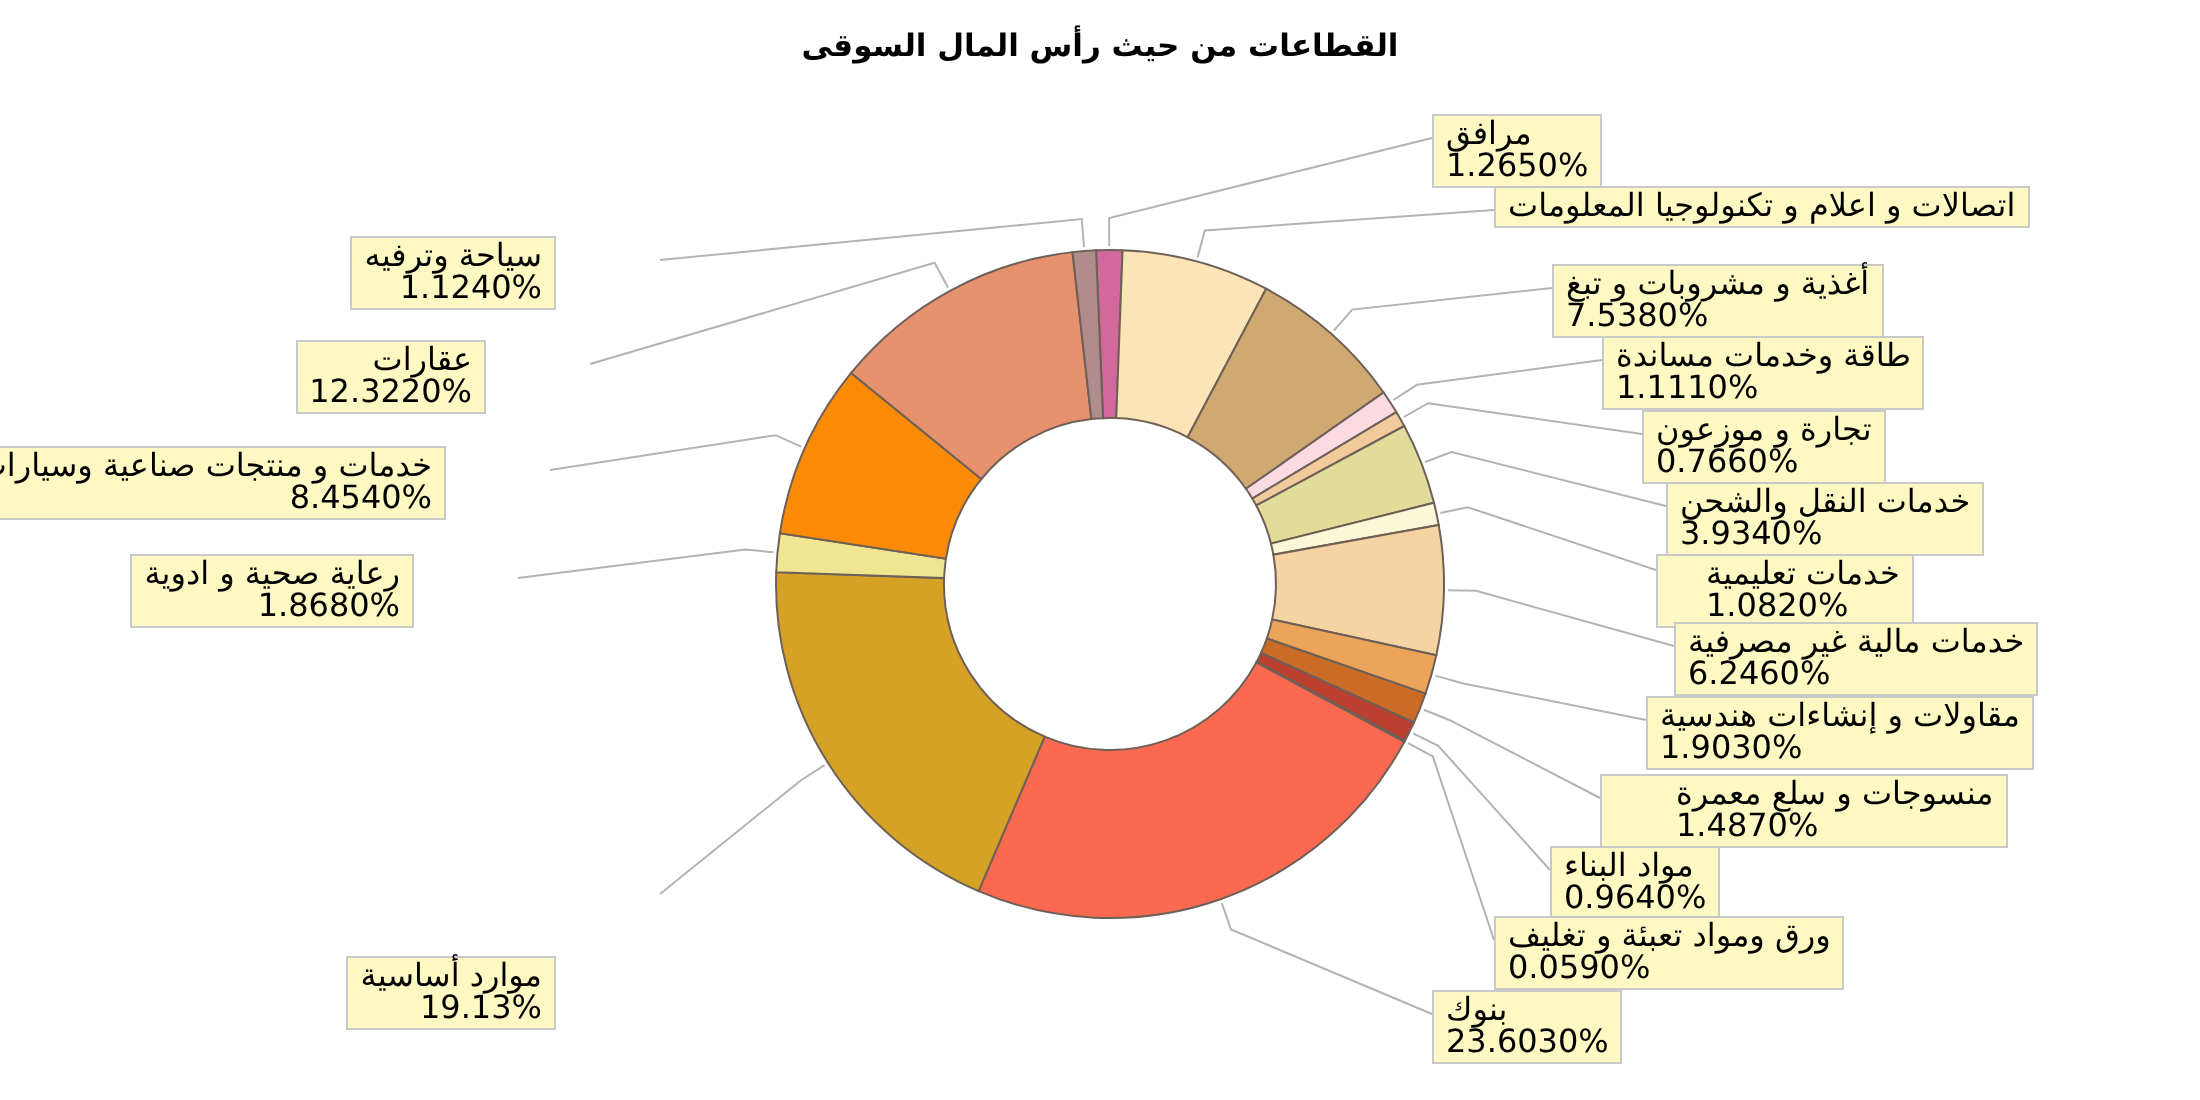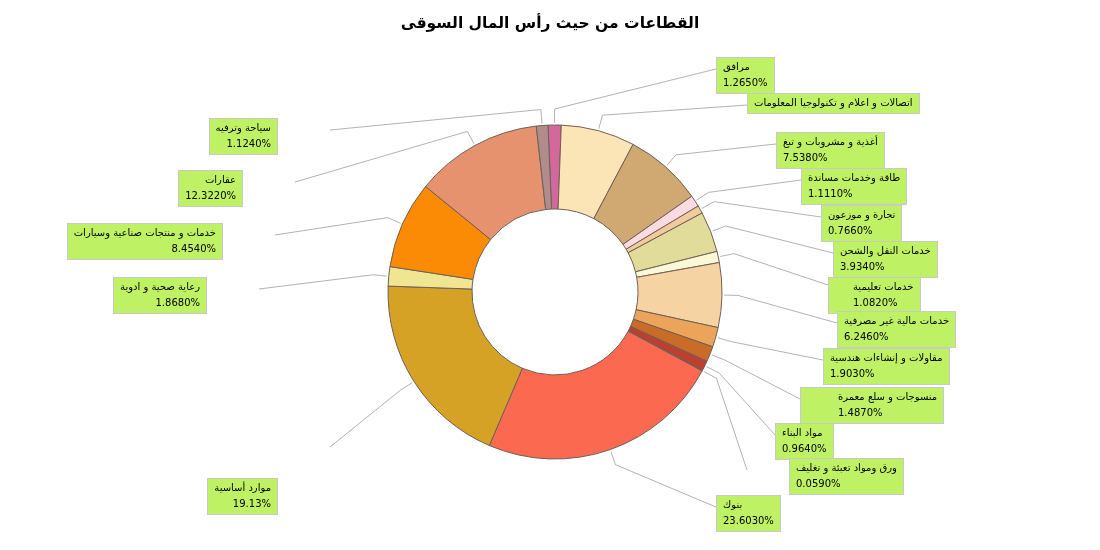--- a/index.html
+++ b/index.html
@@ -1,22 +1,22 @@
 <!DOCTYPE html>
 <html lang="ar"><head>
 <meta charset="utf-8">
 <style>
   html,body{margin:0;padding:0;background:#ffffff;}
   #stage{position:relative;width:1048px;height:550px;background:#ffffff;overflow:hidden;
          font-family:"DejaVu Sans",sans-serif;}
   .chart-title{position:absolute;top:14px;left:0;width:1100px;text-align:center;
                font-size:15.5px;font-weight:bold;color:#000;direction:rtl;}
   #chart-svg{position:absolute;top:0;left:0;}
-  .callout{position:absolute;background:#bef264;border:1px solid #c9c9c9;
-           padding:1px 6px 2px 6px;font-size:10px;line-height:16px;color:#000;
+  .callout{position:absolute;background:#fef9c3;border:1px solid #c9c9c9;
+           padding:1px 6px 2px 6px;font-size:16px;line-height:16px;color:#000;
            direction:rtl;white-space:nowrap;}
   .align-left{text-align:left;}
   .align-right{text-align:right;}
   .callout .pct{direction:ltr;unicode-bidi:embed;}
 </style>
 </head>
 <body>
 
 <div id="stage">
   <div class="chart-title">القطاعات من حيث رأس المال السوقى</div>
@@ -99,21 +99,21 @@
         <div><span class="pct">1.9030%</span></div>
       </div>
       <div class="callout align-left" style="top: 387px; left: 800px; padding-left: 37px;">
         <div>منسوجات و سلع معمرة</div>
         <div><span class="pct">1.4870%</span></div>
       </div>
       <div class="callout align-left" style="top: 423px; left: 775px;">
         <div>مواد البناء</div>
         <div><span class="pct">0.9640%</span></div>
       </div>
-      <div class="callout align-left" style="top: 458px; left: 789px;">
+      <div class="callout align-left" style="top: 458px; left: 747px;">
         <div>ورق ومواد تعبئة و تغليف</div>
         <div><span class="pct">0.0590%</span></div>
       </div>
       <div class="callout align-left" style="top: 495px; left: 716px;">
         <div>بنوك</div>
         <div><span class="pct">23.6030%</span></div>
       </div>
       <div class="callout align-right" style="top: 435px; right: 770px; margin-top: 43px;">
         <div>موارد أساسية</div>
         <div><span class="pct">19.13%</span></div>

